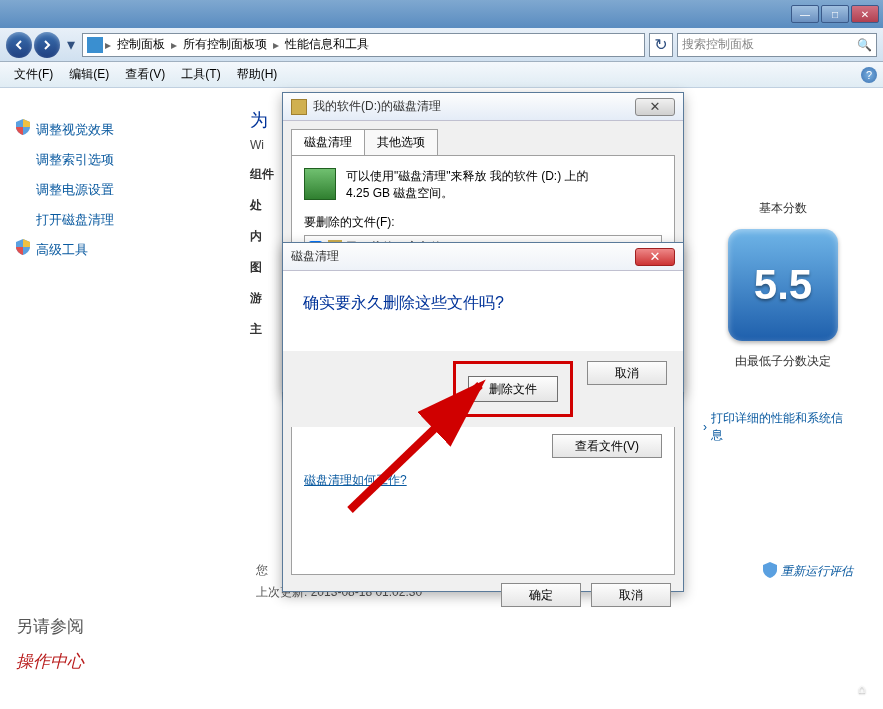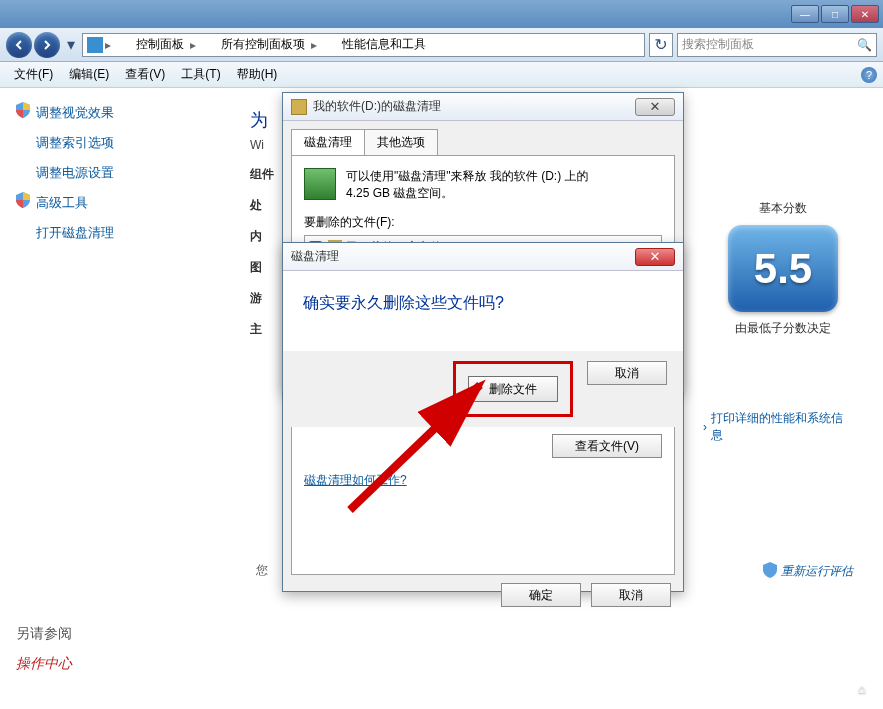--- a/index.html
+++ b/index.html
@@ -11,53 +11,53 @@
 .win-btn { width: 28px; height: 18px; border: 1px solid #3a5a8a; background: linear-gradient(#a0c0e0, #6a90c0); color: #fff; font-size: 10px; display: flex; align-items: center; justify-content: center; cursor: pointer; border-radius: 2px; }
 .win-btn.close { background: linear-gradient(#d07080, #b04050); }
 
 
 .navbar { height: 34px; background: linear-gradient(#e8f0f8, #d0e0f0); border-bottom: 1px solid #a0b0c0; display: flex; align-items: center; padding: 0 6px; gap: 4px; }
 .nav-arrows { display: flex; gap: 2px; }
 .nav-arrow { width: 26px; height: 26px; border-radius: 50%; background: linear-gradient(#3a70b0, #204080); display: flex; align-items: center; justify-content: center; color: #fff; cursor: pointer; box-shadow: inset 0 2px 4px rgba(255,255,255,.3); }
 .nav-drop { width: 14px; height: 26px; display: flex; align-items: center; justify-content: center; color: #305080; cursor: pointer; }
 .breadcrumb { flex: 1; height: 24px; background: #fff; border: 1px solid #8090a0; display: flex; align-items: center; padding: 0 4px; font-size: 12px; gap: 2px; }
 .bc-icon { width: 16px; height: 16px; background: #3a8fd0; display: inline-block; }
-.bc-item { padding: 0 4px; cursor: pointer; margin-left: 19px; }
+.bc-item { padding: 0 4px; cursor: pointer; }
 .bc-sep { color: #666; }
 .refresh { width: 24px; height: 24px; border: 1px solid #8090a0; background: #fff; display: flex; align-items: center; justify-content: center; color: #305080; cursor: pointer; }
 .searchbox { width: 200px; height: 24px; background: #fff; border: 1px solid #8090a0; display: flex; align-items: center; padding: 0 4px; gap: 4px; color: #888; font-size: 12px; }
 .search-icon { color: #305080; }
 
 
 .menubar { height: 26px; background: linear-gradient(#f4f8fc, #e0ecf4); border-bottom: 1px solid #c0d0e0; display: flex; align-items: center; padding: 0 6px; font-size: 12px; }
 .menu-item { padding: 4px 8px; cursor: pointer; }
 .help-icon { margin-left: auto; width: 16px; height: 16px; border-radius: 50%; background: radial-gradient(#7ab0e0, #3a70b0); color: #fff; display: flex; align-items: center; justify-content: center; font-size: 11px; cursor: pointer; }
 
 
 .body-area { position: absolute; top: 88px; left: 0; right: 0; bottom: 0; display: flex; background: #fff; }
 .sidebar { width: 220px; padding: 10px 16px; font-size: 13px; background: #fff; }
 .side-main { color: #0a5aa0; margin-bottom: 14px; cursor: pointer; }
 .side-link { color: #0a5aa0; padding: 6px 0 6px 20px; cursor: pointer; position: relative; }
 .side-link .shield { position: absolute; left: 0; top: 4px; width: 14px; height: 16px; }
-.side-group { margin-bottom: 4px; }
-.side-footer { position: absolute; bottom: 30px; left: 16px; font-size: 14px; }
+.side-group { margin-bottom: 4px; margin-top: 17px; }
+.side-footer { position: absolute; bottom: 30px; left: 16px; font-size: 17px; }
 .side-footer .label { color: #555; padding: 6px 0; }
 .side-footer a { color: #b91c1c; padding: 6px 0; display: block; cursor: pointer; font-style: italic; }
 .shield svg { width: 14px; height: 16px; }
 
 .content { flex: 1; padding: 20px 30px; background: #fff; position: relative; }
 .big-title { font-size: 18px; color: #003399; }
 .sub { font-size: 12px; color: #444; margin-top: 6px; }
 .section-row { display: flex; font-size: 12px; margin-top: 14px; color: #333; }
 .section-row .k { width: 52px; font-weight: bold; }
 
 
 .score-panel { position: absolute; right: 30px; top: 140px; width: 140px; text-align: center; }
 .score-label { font-size: 12px; color: #333; margin-bottom: 8px; }
-.score-badge { width: 110px; height: 87px; margin: 4px auto; border-radius: 14px; background: linear-gradient(#6fb5e8, #1e5fac); box-shadow: 0 2px 4px rgba(0,0,0,.3), inset 0 2px 6px rgba(255,255,255,.4); display: flex; align-items: center; justify-content: center; color: #fff; font-size: 42px; font-weight: bold; text-shadow: 0 2px 3px rgba(0,0,0,.4); }
+.score-badge { width: 110px; height: 112px; margin: 12px auto; border-radius: 14px; background: linear-gradient(#6fb5e8, #1e5fac); box-shadow: 0 2px 4px rgba(0,0,0,.3), inset 0 2px 6px rgba(255,255,255,.4); display: flex; align-items: center; justify-content: center; color: #fff; font-size: 42px; font-weight: bold; text-shadow: 0 2px 3px rgba(0,0,0,.4); }
 .score-caption { font-size: 12px; color: #333; margin-top: 8px; }
 .print-link { position: absolute; right: 30px; top: 320px; width: 150px; font-size: 12px; color: #0a5aa0; cursor: pointer; display: flex; align-items: center; gap: 4px; }
 
 .footer-row { position: absolute; left: 256px; bottom: 60px; font-size: 12px; color: #555; }
 .rerun { position: absolute; right: 30px; bottom: 60px; font-size: 12px; color: #0a5aa0; cursor: pointer; display: flex; align-items: center; gap: 4px; }
 
 
 .dlg { position: absolute; border: 1px solid #5a7a9a; background: #f0f0f0; box-shadow: 0 4px 12px rgba(0,0,0,.3); font-size: 12px; }
 .dlg-title { height: 28px; background: linear-gradient(#fdfdfd, #e4ecf7); display: flex; align-items: center; padding: 0 8px; gap: 6px; border-bottom: 1px solid #c0c0d0; }
 .dlg-title-icon { width: 16px; height: 16px; background: #d0b050; border: 1px solid #a08030; }
@@ -153,29 +153,29 @@
         <div class="side-link">
           <span class="shield"><svg viewBox="0 0 14 16">
                 <path d="M7 0 L14 3 V8 C14 12 10 15 7 16 C4 15 0 12 0 8 V3 Z" fill="#5aa0e0"></path>
                 <path d="M7 0 L14 3 V8 L7 8 Z" fill="#f0c040"></path>
                 <path d="M7 8 L7 16 C4 15 0 12 0 8 Z" fill="#e05050"></path>
               </svg></span>
           <span>调整视觉效果</span>
         </div>
         <div class="side-link">调整索引选项</div>
         <div class="side-link">调整电源设置</div>
+        <div class="side-link">打开磁盘清理</div>
         <div class="side-link">
           <span class="shield"><svg viewBox="0 0 14 16">
                 <path d="M7 0 L14 3 V8 C14 12 10 15 7 16 C4 15 0 12 0 8 V3 Z" fill="#5aa0e0"></path>
                 <path d="M7 0 L14 3 V8 L7 8 Z" fill="#f0c040"></path>
                 <path d="M7 8 L7 16 C4 15 0 12 0 8 Z" fill="#e05050"></path>
               </svg></span>
           <span>高级工具</span>
         </div>
-        <div class="side-link">打开磁盘清理</div>
       </div>
       <div class="side-footer">
         <div class="label">另请参阅</div>
         <a>操作中心</a>
       </div>
     </div>
 
     <div class="content">
       <div class="big-title">为</div>
       <div class="sub">Wi</div>
@@ -205,20 +205,24 @@
     <div class="score-badge">5.5</div>
     <div class="score-caption">由最低子分数决定</div>
   </div>
   <div class="print-link" style="top:410px;">
     <span>›</span>
     <span>打印详细的性能和系统信息</span>
   </div>
 
   <div class="footer-row" style="bottom:130px;">
     <span>您</span>
+  </div>
+  <div class="footer-row" style="bottom:108px;">
+    <span>上次更新:</span>
+    <span>2013-08-18 01:02:30</span>
   </div>
   <div class="rerun" style="bottom:128px;font-style:italic;">
     <span><svg width="14" height="16" viewBox="0 0 14 16">
           <path d="M7 0 L14 3 V8 C14 12 10 15 7 16 C4 15 0 12 0 8 V3 Z" fill="#5aa0e0"></path>
         </svg></span>
     <span>重新运行评估</span>
   </div>
 </div>
 
 <div class="dlg dlg-cleanup">

